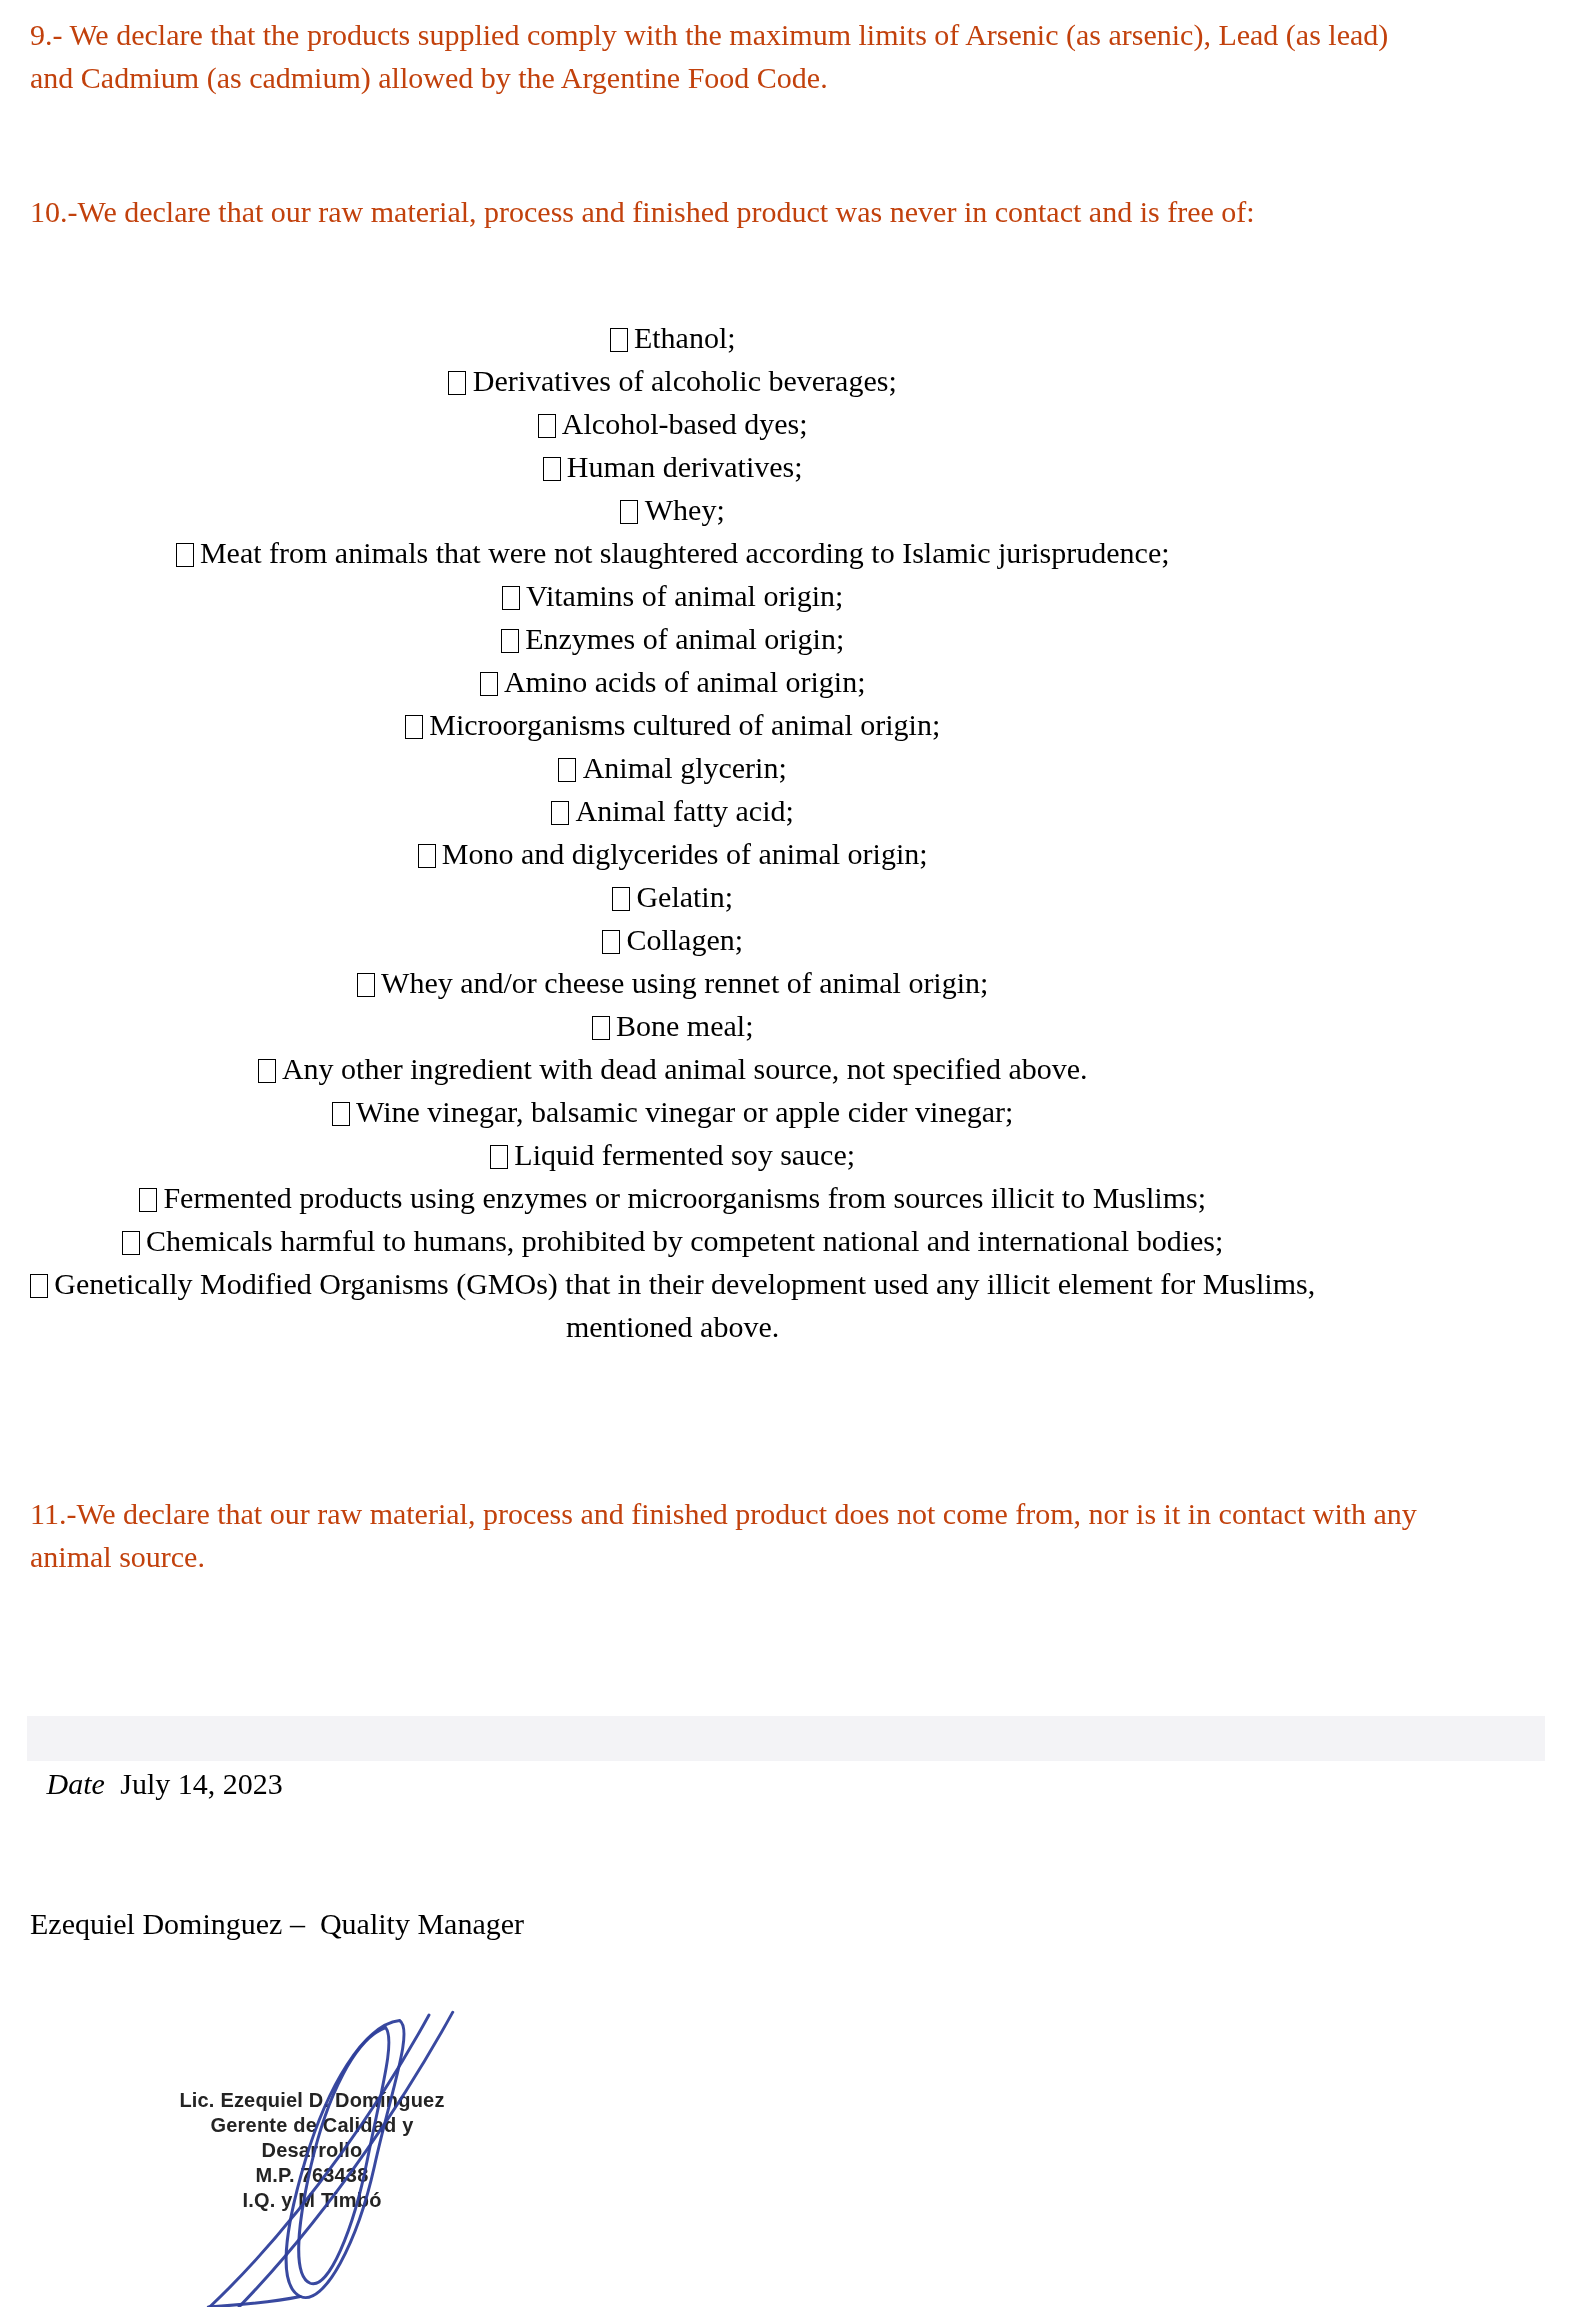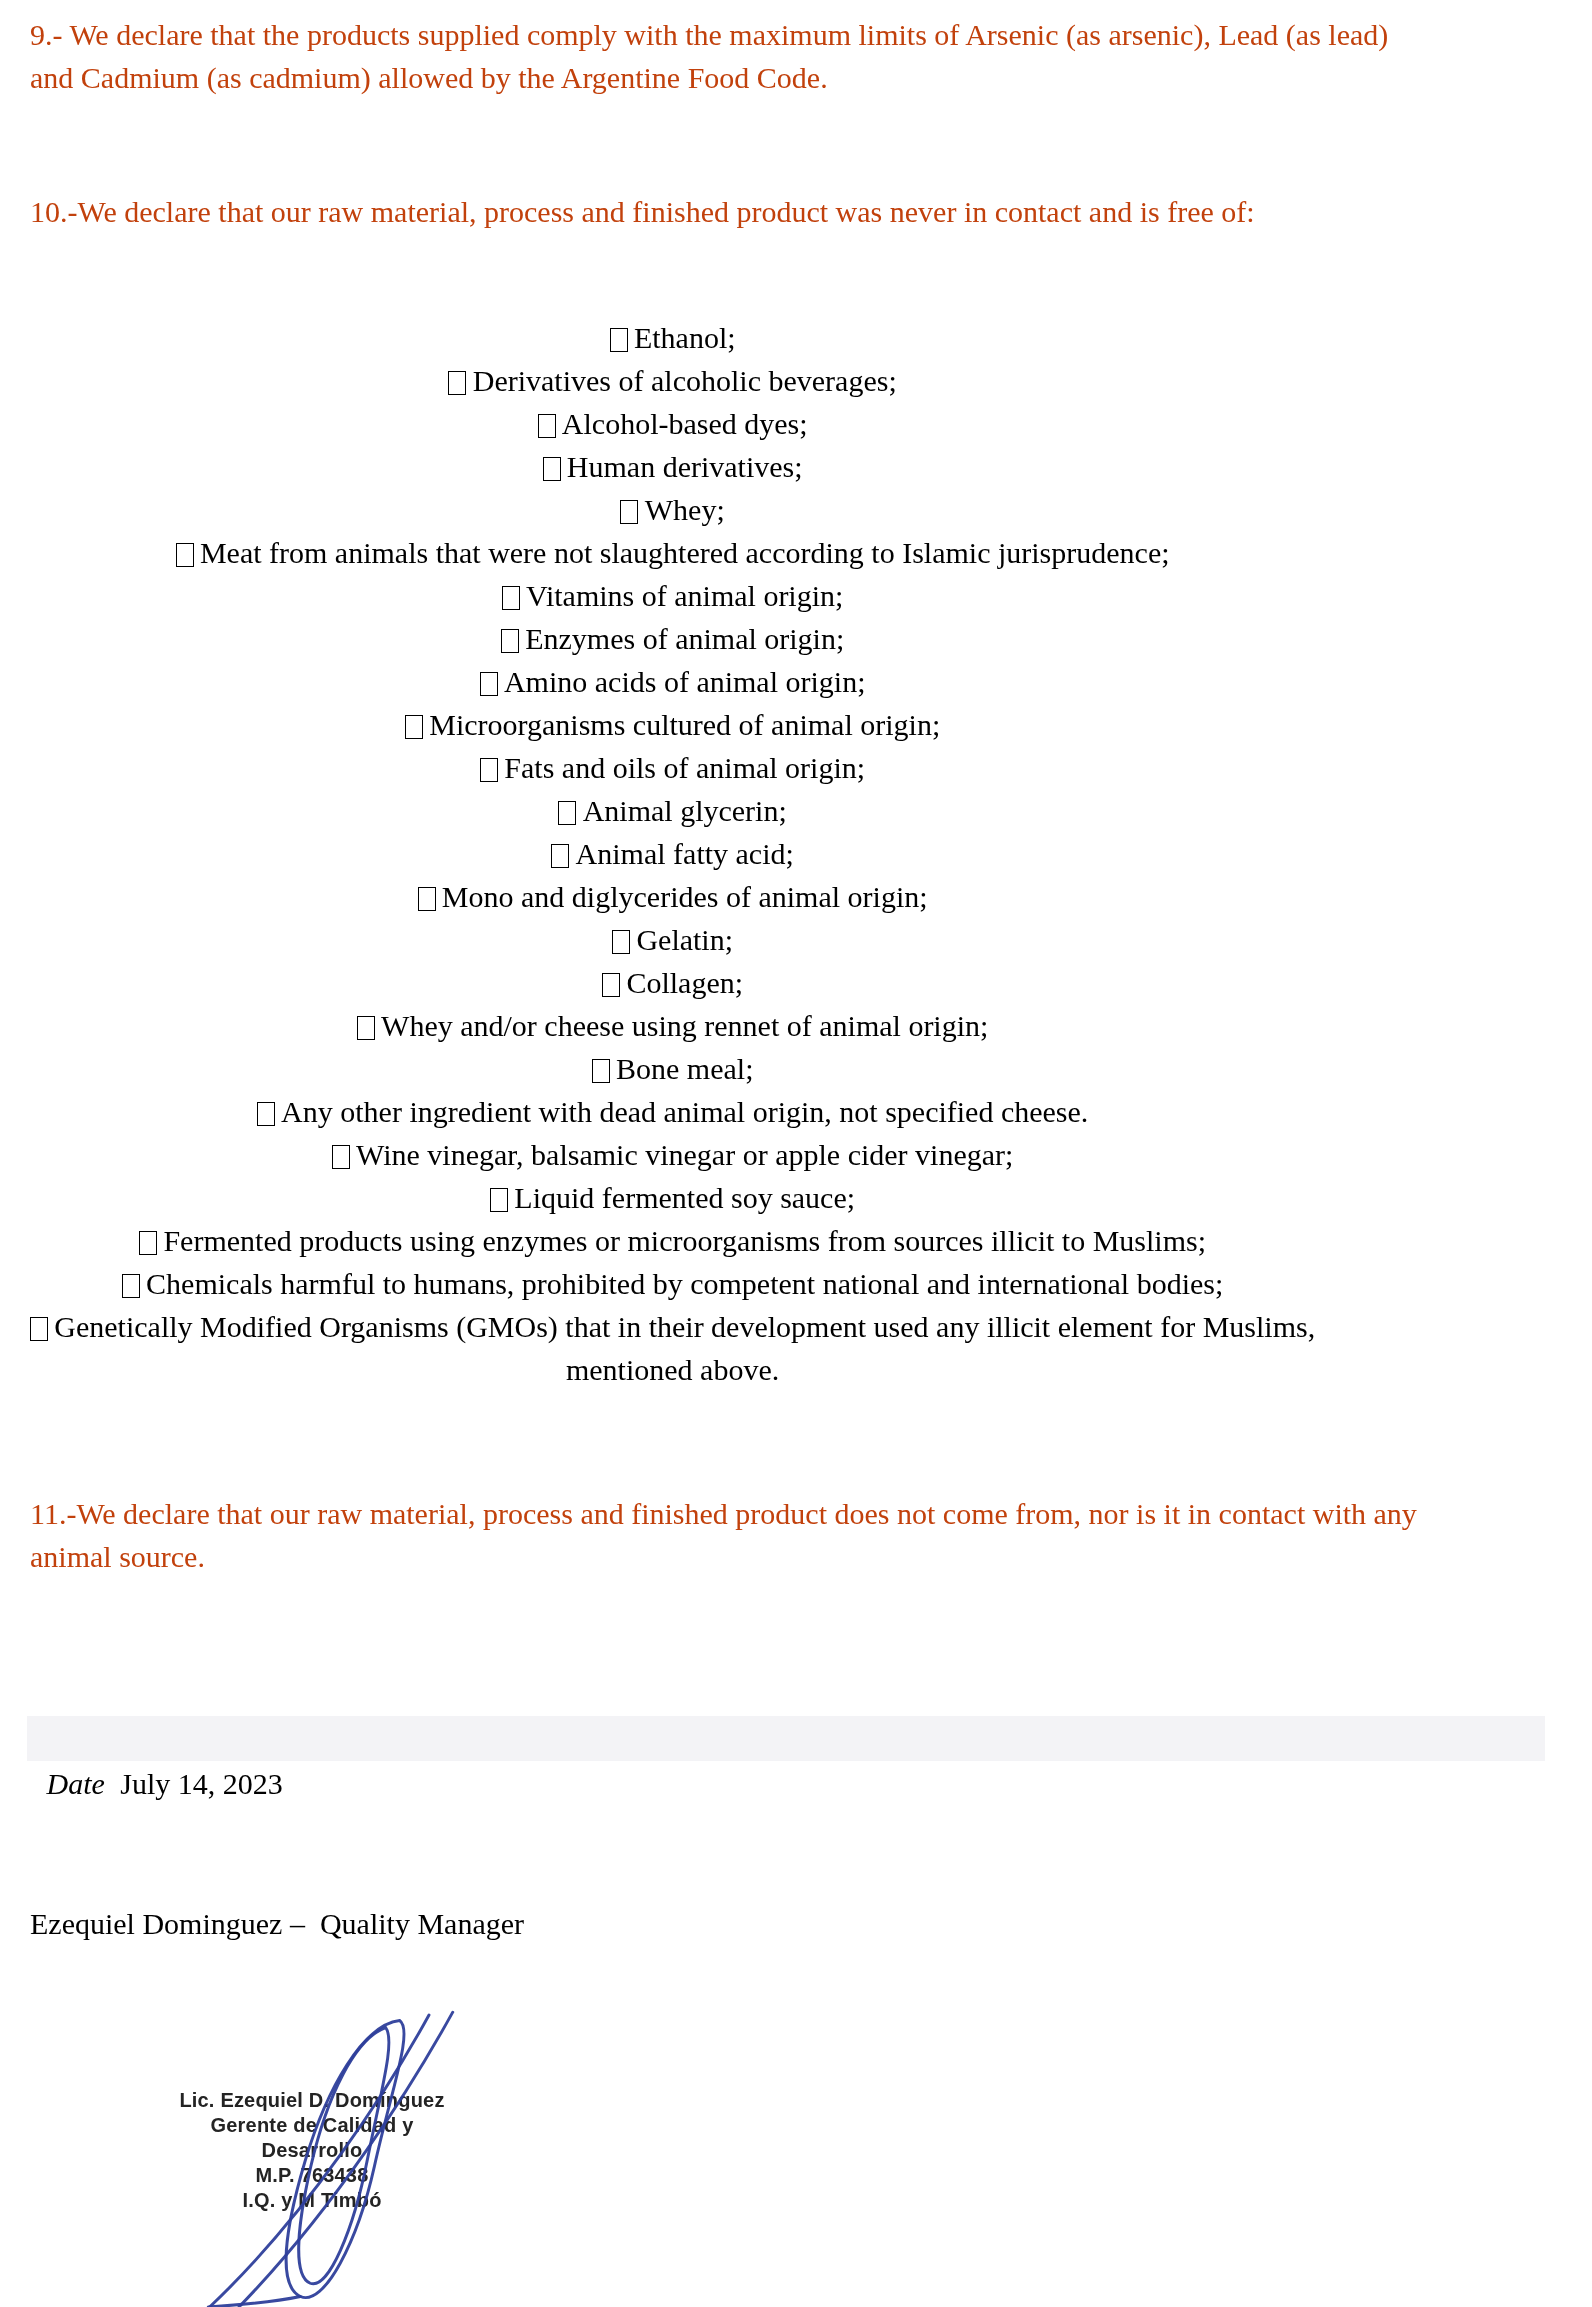--- a/index.html
+++ b/index.html
@@ -105,29 +105,28 @@
     <div class="chk-row"><span class="cbx"></span><span>Ethanol;</span></div>
     <div class="chk-row"><span class="cbx"></span><span>Derivatives of alcoholic beverages;</span></div>
     <div class="chk-row"><span class="cbx"></span><span>Alcohol-based dyes;</span></div>
     <div class="chk-row"><span class="cbx"></span><span>Human derivatives;</span></div>
     <div class="chk-row"><span class="cbx"></span><span>Whey;</span></div>
     <div class="chk-row"><span class="cbx"></span><span>Meat from animals that were not slaughtered according to Islamic jurisprudence;</span></div>
     <div class="chk-row"><span class="cbx"></span><span>Vitamins of animal origin;</span></div>
     <div class="chk-row"><span class="cbx"></span><span>Enzymes of animal origin;</span></div>
     <div class="chk-row"><span class="cbx"></span><span>Amino acids of animal origin;</span></div>
     <div class="chk-row"><span class="cbx"></span><span>Microorganisms cultured of animal origin;</span></div>
-    <div class="chk-row"><span class="cbx"></span><span>Fats and oils of animal origin;</span></div>
     <div class="chk-row"><span class="cbx"></span><span>Animal glycerin;</span></div>
     <div class="chk-row"><span class="cbx"></span><span>Animal fatty acid;</span></div>
     <div class="chk-row"><span class="cbx"></span><span>Mono and diglycerides of animal origin;</span></div>
     <div class="chk-row"><span class="cbx"></span><span>Gelatin;</span></div>
     <div class="chk-row"><span class="cbx"></span><span>Collagen;</span></div>
     <div class="chk-row"><span class="cbx"></span><span>Whey and/or cheese using rennet of animal origin;</span></div>
     <div class="chk-row"><span class="cbx"></span><span>Bone meal;</span></div>
-    <div class="chk-row"><span class="cbx"></span><span>Any other ingredient with dead animal origin, not specified cheese.</span></div>
+    <div class="chk-row"><span class="cbx"></span><span>Any other ingredient with dead animal source, not specified above.</span></div>
     <div class="chk-row"><span class="cbx"></span><span>Wine vinegar, balsamic vinegar or apple cider vinegar;</span></div>
     <div class="chk-row"><span class="cbx"></span><span>Liquid fermented soy sauce;</span></div>
     <div class="chk-row"><span class="cbx"></span><span>Fermented products using enzymes or microorganisms from sources illicit to Muslims;</span></div>
     <div class="chk-row"><span class="cbx"></span><span>Chemicals harmful to humans, prohibited by competent national and international bodies;</span></div>
     <div class="chk-row"><span class="cbx"></span><span>Genetically Modified Organisms (GMOs) that in their development used any illicit element for Muslims,</span></div>
     <div class="chk-row"><span>mentioned above.</span></div>
   </div>
 
 <div class="para" style="top:1492px;">
     <div class="tline">11.-We declare that our raw material, process and finished product does not come from, nor is it in contact with any</div>

